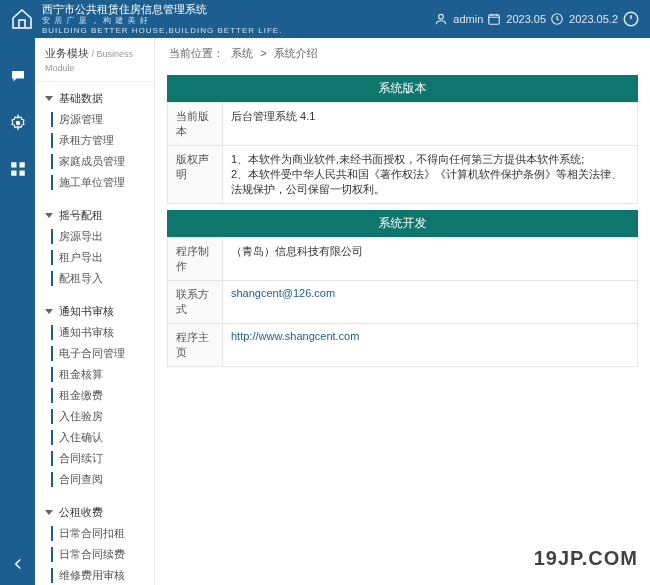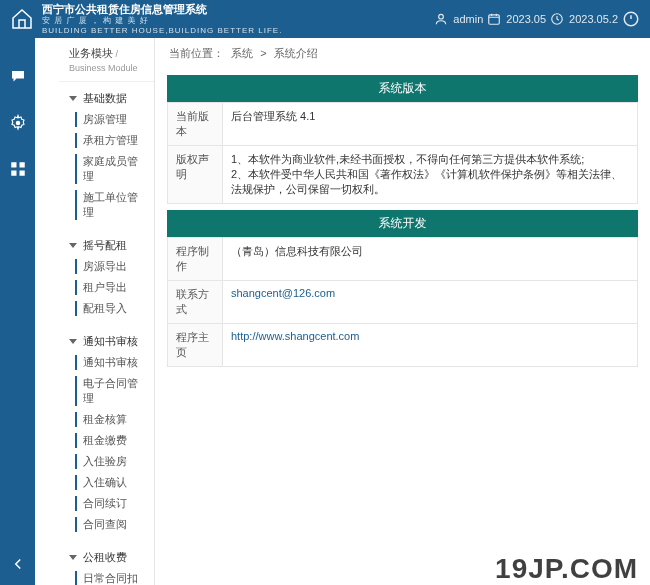--- a/index.html
+++ b/index.html
@@ -3,55 +3,55 @@
 <meta charset="utf-8">
 <style>
 * { margin: 0; padding: 0; box-sizing: border-box; }
 body { font-family: "Microsoft YaHei", Arial, sans-serif; font-size: 12px; color: #333; background: #fff; width: 650px; height: 585px; overflow: hidden; position: relative; }
 
 
 .header { height: 38px; background: #1b5e8f; display: flex; align-items: center; padding: 0 10px; color: #fff; }
 .logo-area { display: flex; align-items: center; flex: 1; }
 .logo-icon { width: 24px; height: 24px; margin-right: 8px; }
 .logo-text { font-size: 11px; line-height: 1.2; }
-.logo-main { font-weight: bold; }
+.logo-main { font-weight: normal; }
 .logo-sub { font-size: 8px; letter-spacing: 1px; opacity: 0.8; }
 .header-right { display: flex; align-items: center; gap: 4px; }
 .header-item { display: flex; align-items: center; gap: 5px; font-size: 11px; color: #e0e8f0; }
 .header-icon { width: 14px; height: 14px; }
 .power-btn { width: 18px; height: 18px; cursor: pointer; }
 
 
 .body-area { display: flex; height: calc(100% - 38px); }
 .icon-rail { width: 35px; background: #1b5e8f; display: flex; flex-direction: column; align-items: center; padding-top: 30px; gap: 28px; position: relative; }
 .rail-icon { width: 18px; height: 18px; cursor: pointer; }
 .rail-bottom { position: absolute; bottom: 12px; }
 
 
-.sidebar { width: 120px; background: #fff; border-right: 1px solid #e5e5e5; overflow-y: auto; padding-left: 24px; }
+.sidebar { width: 120px; background: #fff; border-right: 1px solid #e5e5e5; overflow-y: auto; }
 .sidebar::-webkit-scrollbar { width: 0; }
 .module-title { padding: 8px 10px; font-size: 11px; color: #444; border-bottom: 1px solid #eee; }
 .module-title .en { color: #999; font-size: 9px; }
 .menu-group { padding: 6px 0; }
 .menu-header { display: flex; align-items: center; padding: 3px 10px; cursor: pointer; color: #333; font-size: 11px; }
 .arrow { width: 0; height: 0; border-left: 4px solid transparent; border-right: 4px solid transparent; border-top: 5px solid #666; margin-right: 6px; }
 .menu-item { padding: 3px 10px 3px 24px; cursor: pointer; color: #555; font-size: 11px; position: relative; }
 .menu-item::before { content: ""; position: absolute; left: 16px; top: 3px; bottom: 3px; width: 2px; background: #1b5e8f; }
 
 
 .content { flex: 1; background: #fff; padding: 0; overflow: hidden; }
 .breadcrumb { padding: 8px 12px; font-size: 11px; color: #666; }
 .breadcrumb span { margin: 0 2px; }
 .section-bar { background: #0f766e; color: #fff; text-align: center; padding: 5px 0; font-size: 12px; margin: 6px 12px 0; }
 .info-table { margin: 0 12px; border-collapse: collapse; width: calc(100% - 24px); }
 .info-table td { border: 1px solid #e5e5e5; padding: 6px 8px; font-size: 11px; vertical-align: top; }
 .info-table td.label { width: 55px; text-align: left; color: #555; background: #fafafa; }
 .info-table a { color: #1b5e8f; text-decoration: none; }
 
-.watermark { position: absolute; bottom: 0; right: 12px; font-size: 28px; font-weight: bold; color: rgba(0,0,0,0.75); letter-spacing: 1px; pointer-events: none; font-family: Arial, sans-serif; }
+.watermark { position: absolute; bottom: 15px; right: 12px; font-size: 20px; font-weight: bold; color: rgba(0,0,0,0.75); letter-spacing: 1px; pointer-events: none; font-family: Arial, sans-serif; }
 
 svg { display: block; }
 </style>
 </head>
 <body>
 
 <div class="header">
   <div class="logo-area">
     <span class="logo-icon">
       <svg viewBox="0 0 24 24" fill="none" stroke="#fff" stroke-width="1.5">

